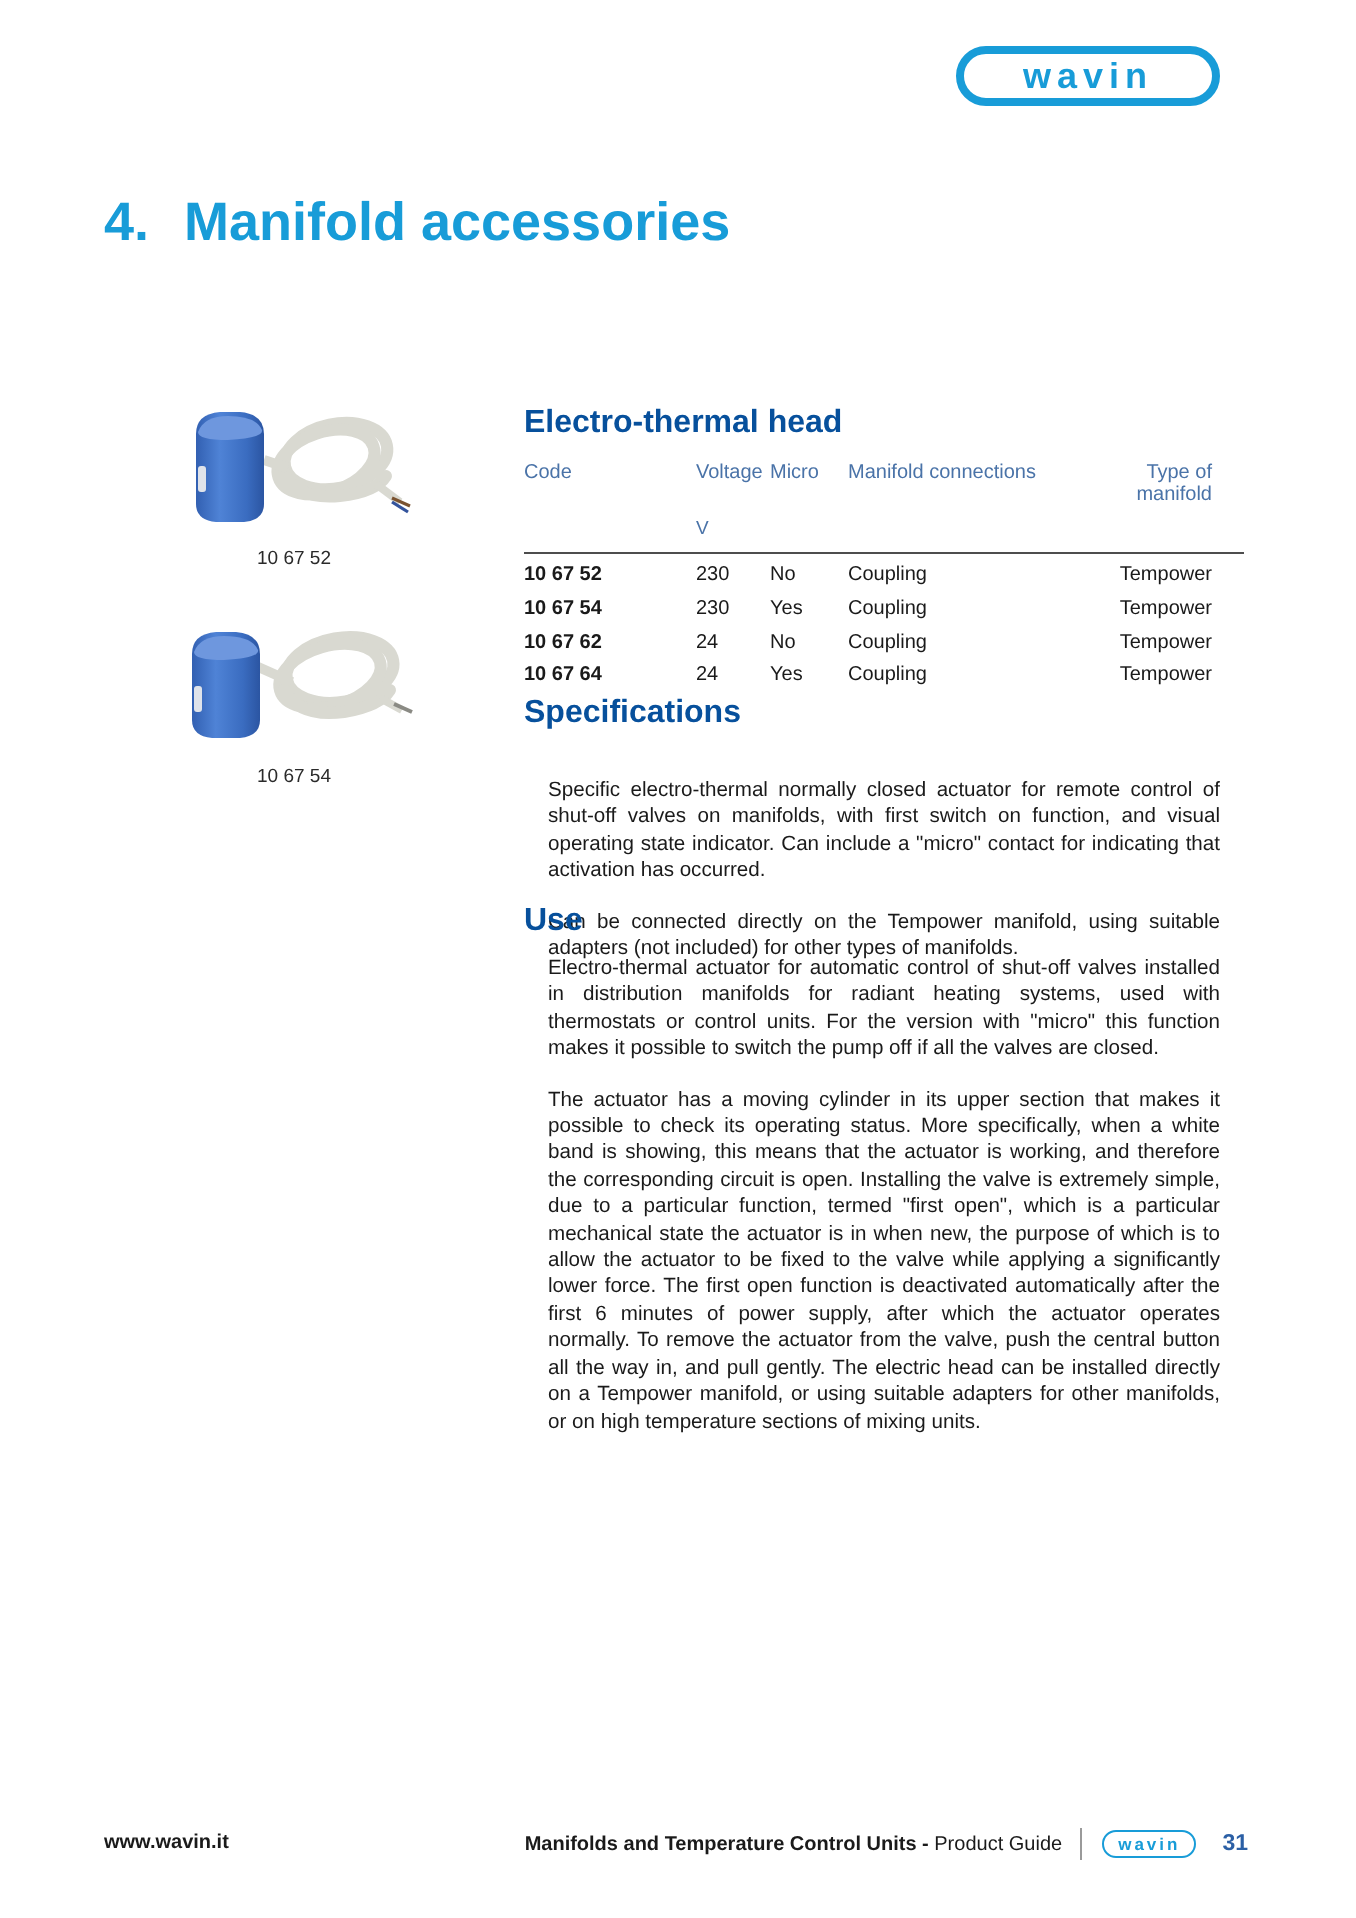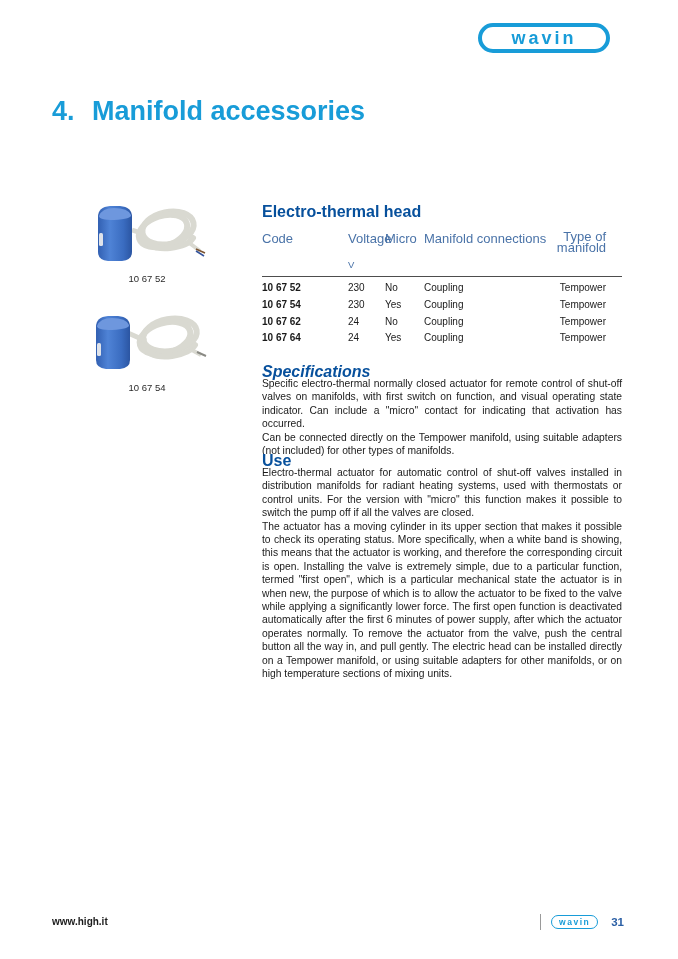--- a/index.html
+++ b/index.html
@@ -27,26 +27,26 @@
   
   .figure { position:absolute; width:130px; text-align:center; }
   .figure .caption { font-size:9.5px; color:#2a2a2a; margin-top:3px; }
   .fig1 { left:82px; top:200px; }
   .fig2 { left:82px; top:305px; }
 
   
   .rightcol { position:absolute; left:262px; top:0; width:360px; }
   .sec-heading { position:absolute; left:0; width:360px; color:#07509c; font-weight:bold; font-size:16px; }
   .h-product   { top:203px; }
-  .h-specs     { top:363px;font-style:italic; }
+  .h-specs     { top:348px; }
   .h-use       { top:452px; }
 
   
   .thead { position:absolute; top:231px; left:0; width:360px; height:26px; }
-  .thead .tcell { color:#4a73a8; font-size:13px; }
+  .thead .tcell { color:#4a73a8; font-size:10px; }
   .tcell { position:absolute; top:0; white-space:nowrap; }
   .c-code        { left:0; }
   .c-voltage     { left:86px; }
   .c-micro       { left:123px; }
   .c-connections { left:162px; }
   .c-type        { right:16px; text-align:right; white-space:normal; width:50px; line-height:11px; }
   .unit-row { position:absolute; top:259px; left:0; width:360px; height:13px; }
   .unit-row .tcell { color:#4a73a8; font-size:9.5px; }
   .table-rule { position:absolute; top:276px; left:0; width:360px; border-top:1.4px solid #4d4d4d; }
   .trows { position:absolute; top:282px; left:0; width:360px; }
@@ -54,21 +54,21 @@
   .trow .tcell { font-size:10px; }
   .trow .c-code { font-weight:bold; }
 
   
   .textblock {
     position:absolute; left:0; width:360px;
     font-size:10.3px; line-height:13.4px; text-align:justify;
   }
   .t-specs { top:377px; }
   .t-use   { top:466px; }
-  .textblock p { margin:0; }
+  .textblock p { margin:12px; }
 
   
   .footer-left {
     position:absolute; left:52px; top:916px;
     font-size:10px; font-weight:bold; color:#1a1a1a;
   }
   .footer-right {
     position:absolute; right:68px; top:912px; height:20px;
     display:flex; align-items:center;
   }
@@ -206,20 +206,21 @@
     </div>
 
     <div class="sec-heading h-use">Use</div>
     <div class="textblock t-use">
       <p>Electro-thermal actuator for automatic control of shut-off valves installed in distribution manifolds for radiant heating systems, used with thermostats or control units. For the version with "micro" this function makes it possible to switch the pump off if all the valves are closed.</p>
       <p>The actuator has a moving cylinder in its upper section that makes it possible to check its operating status. More specifically, when a white band is showing, this means that the actuator is working, and therefore the corresponding circuit is open. Installing the valve is extremely simple, due to a particular function, termed "first open", which is a particular mechanical state the actuator is in when new, the purpose of which is to allow the actuator to be fixed to the valve while applying a significantly lower force. The first open function is deactivated automatically after the first 6 minutes of power supply, after which the actuator operates normally. To remove the actuator from the valve, push the central button all the way in, and pull gently. The electric head can be installed directly on a Tempower manifold, or using suitable adapters for other manifolds, or on high temperature sections of mixing units.</p>
     </div>
 
   </div>
 
-  <div class="footer-left">www.high.it</div>
+  <div class="footer-left">www.wavin.it</div>
   <div class="footer-right">
+    <span class="doc-title"><b>Manifolds and Temperature Control Units -</b> <span>Product Guide</span></span>
     <span class="footer-divider"></span>
     <span class="mini-logo">wavin</span>
     <span class="page-num">31</span>
   </div>
 
 </div>
 
 </body></html>

